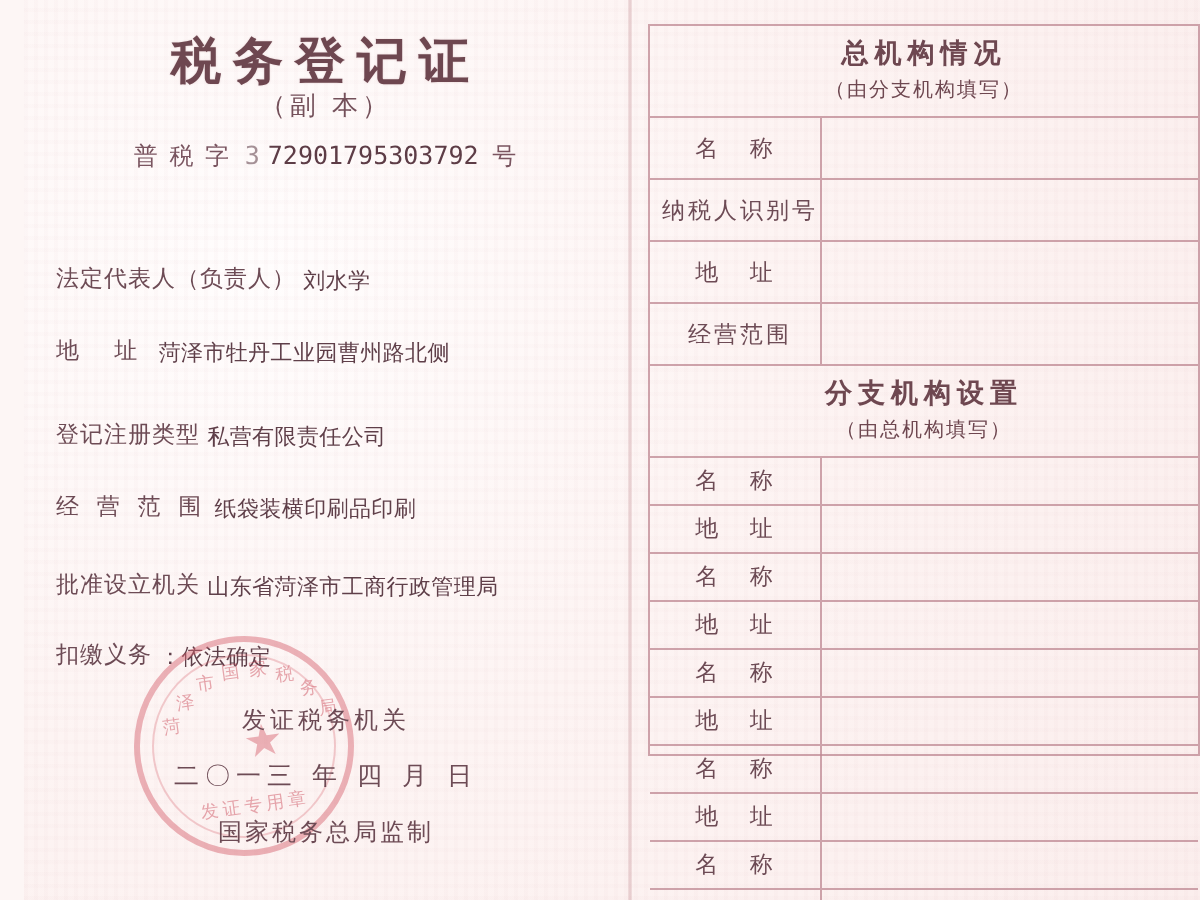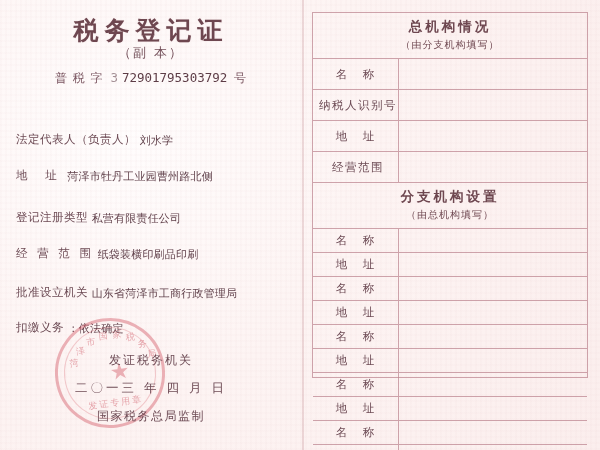--- a/index.html
+++ b/index.html
@@ -8,20 +8,21 @@
     background:#fdf6f5;
     font-family:"DejaVu Sans","Liberation Sans",sans-serif;
     color:#6b4a52;
     position:relative;
     overflow:hidden;
   }
   .page{
     position:absolute;inset:0;
     background:
       radial-gradient(circle at 20% 30%, #fffdfd 0%, #fdf4f3 45%, #fbeeed 100%);
+    margin-left: 12px;
   }
   .noise{
     position:absolute;inset:0;
     background-image:
       repeating-linear-gradient(90deg, rgba(220,180,185,.05) 0 2px, rgba(255,255,255,0) 2px 5px),
       repeating-linear-gradient(0deg, rgba(220,180,185,.04) 0 2px, rgba(255,255,255,0) 2px 6px);
     pointer-events:none;
   }
   .fold{
     position:absolute;left:302px;top:0;width:2px;height:450px;
@@ -83,21 +84,21 @@
   }
   .fval{
     display:inline-block;
     font-size:11px;
     color:#5f3f49;
     letter-spacing:.2px;
     position:relative;
     top:1px;
   }
   .lbl-wide{letter-spacing:7px;}
-  .lbl-wide2{letter-spacing:3px;}
+  .lbl-wide2{letter-spacing:3px;font-family:Liberation Serif, serif;}
 
   .datebar{
     position:absolute;left:0;right:0;
     text-align:center;
     font-family:"DejaVu Serif","Liberation Serif",serif;
     color:#6d4b55;
   }
 
   
   .seal{

